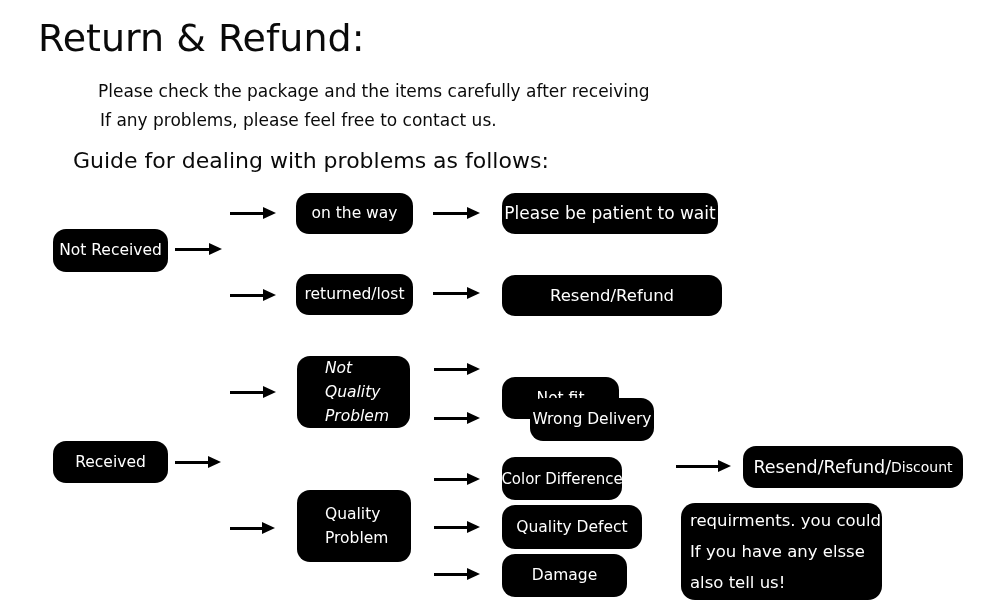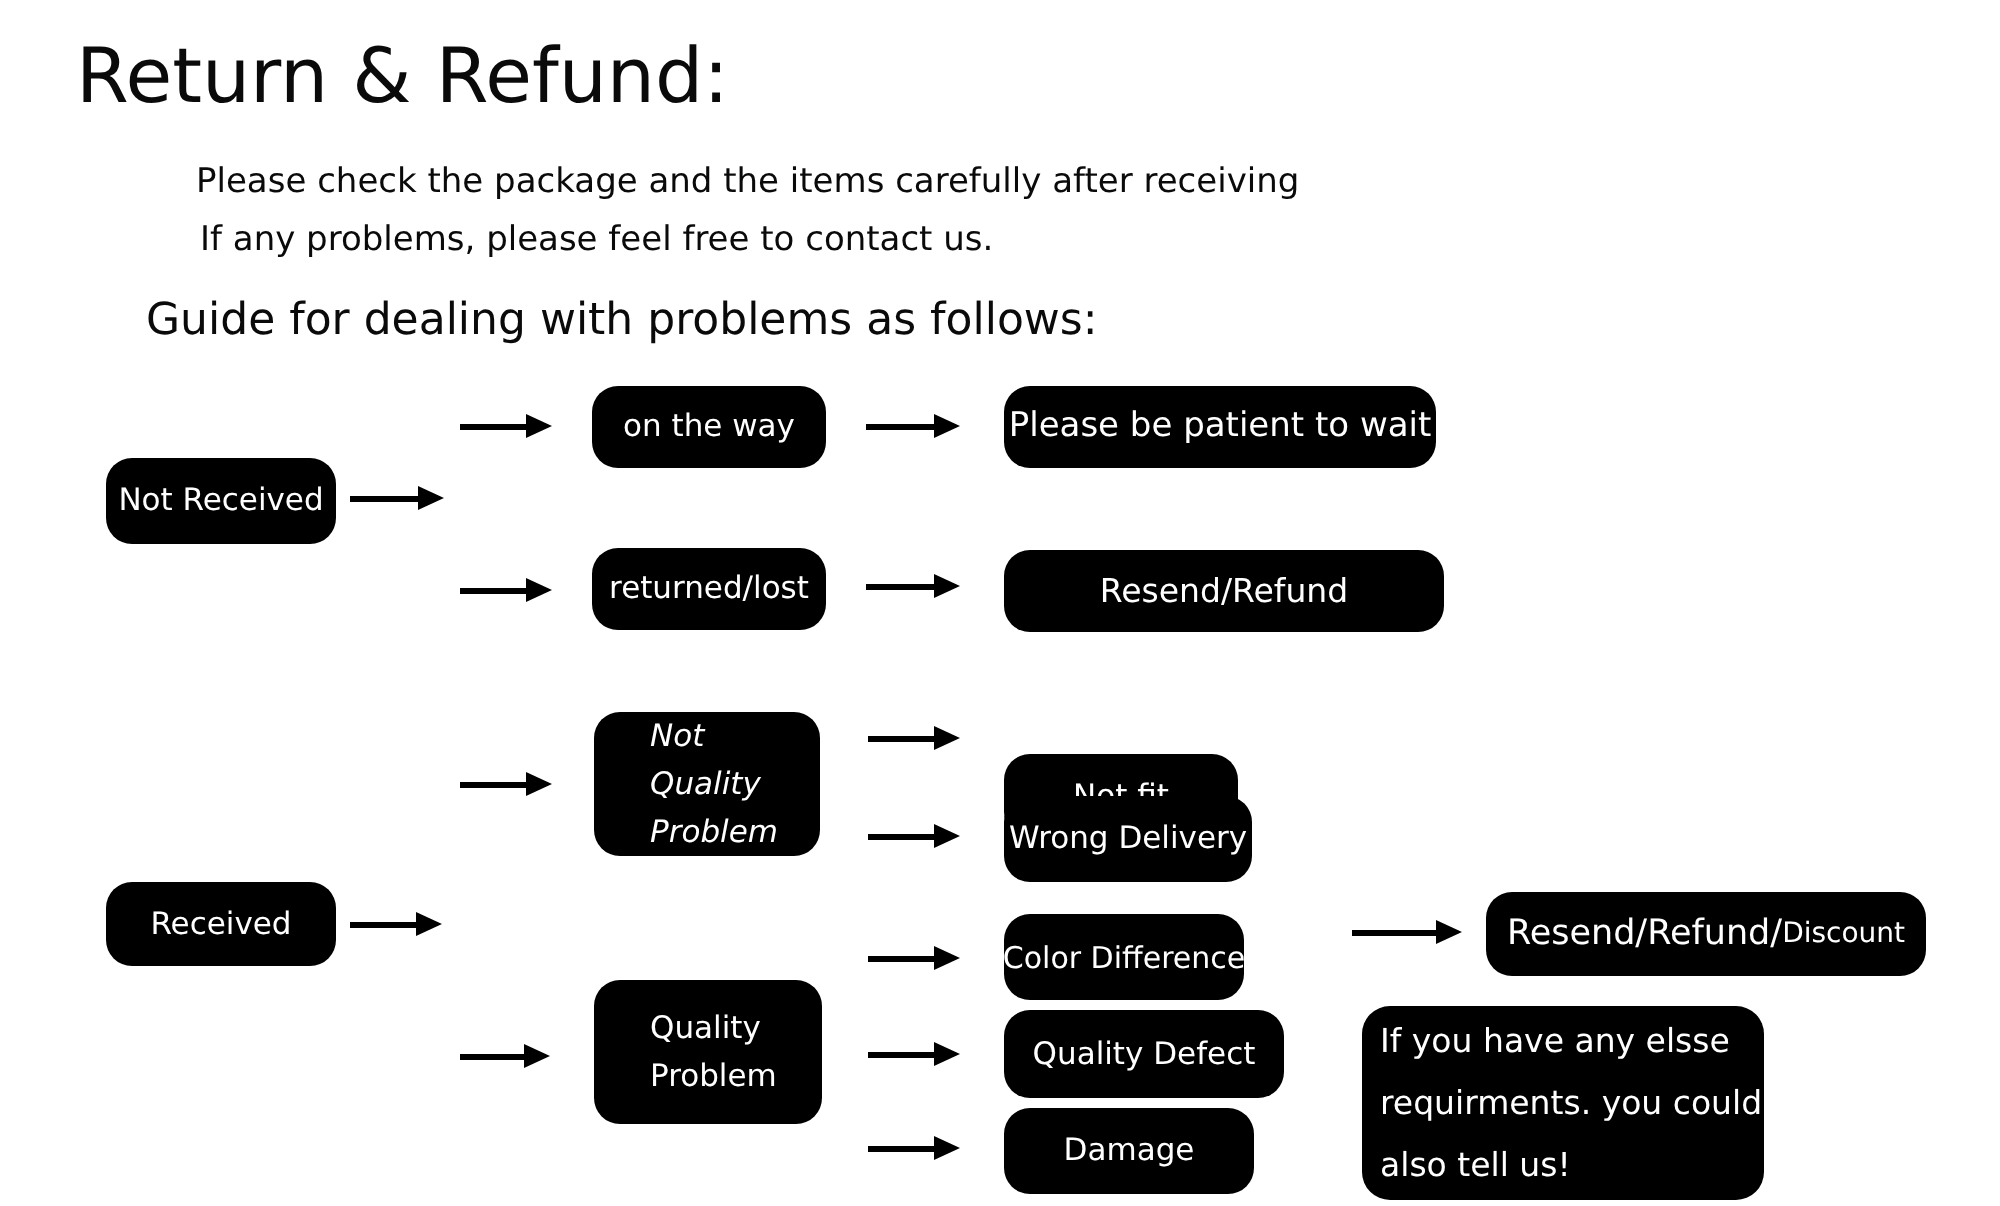--- a/index.html
+++ b/index.html
@@ -82,21 +82,21 @@
 
   
   .b-not-received   {left:53px;  top:229px; width:115px; height:43px;}
   .b-on-the-way     {left:296px; top:193px; width:117px; height:41px;}
   .b-please-wait    {left:502px; top:193px; width:216px; height:41px; font-size:17px;}
   .b-returned-lost  {left:296px; top:274px; width:117px; height:41px;}
   .b-resend-refund  {left:502px; top:275px; width:220px; height:41px; font-size:16.5px;}
   .b-not-quality    {left:297px; top:356px; width:113px; height:72px;font-style:italic;}
   .b-received       {left:53px;  top:441px; width:115px; height:42px;}
   .b-not-fit        {left:502px; top:349px; width:117px; height:42px;margin-top:28px;}
-  .b-wrong-delivery {left:502px; top:398px; width:124px; height:43px;}
+  .b-wrong-delivery {left:530px; top:398px; width:124px; height:43px;}
   .b-quality-problem{left:297px; top:490px; width:114px; height:72px;}
   .b-color-diff     {left:502px; top:457px; width:120px; height:43px; font-size:15px;}
   .b-quality-defect {left:502px; top:505px; width:140px; height:44px;}
   .b-damage         {left:502px; top:554px; width:125px; height:43px;}
   .b-rrd            {left:743px; top:446px; width:220px; height:42px;}
   .b-note           {left:681px; top:503px; width:201px; height:97px;}
 
   
   .arrow{position:absolute; height:12px;}
   .arrow::before{
@@ -155,22 +155,22 @@
   <div class="node b-wrong-delivery">Wrong Delivery</div>
   <div class="node b-color-diff">Color Difference</div>
   <div class="node b-quality-defect">Quality Defect</div>
   <div class="node b-damage">Damage</div>
 
   <div class="node b-rrd">
     <span class="rrd-main">Resend/Refund/</span>
       <span class="rrd-small">Discount</span>
   </div>
   <div class="node note b-note">
+    <div>requirments. you could</div>
     <div>If you have any elsse</div>
-    <div>requirments. you could</div>
     <div>also tell us!</div>
   </div>
 
   <div class="arrow a1"></div>
   <div class="arrow a2"></div>
   <div class="arrow a3"></div>
   <div class="arrow a4"></div>
   <div class="arrow a5"></div>
   <div class="arrow a6"></div>
   <div class="arrow a7"></div>

